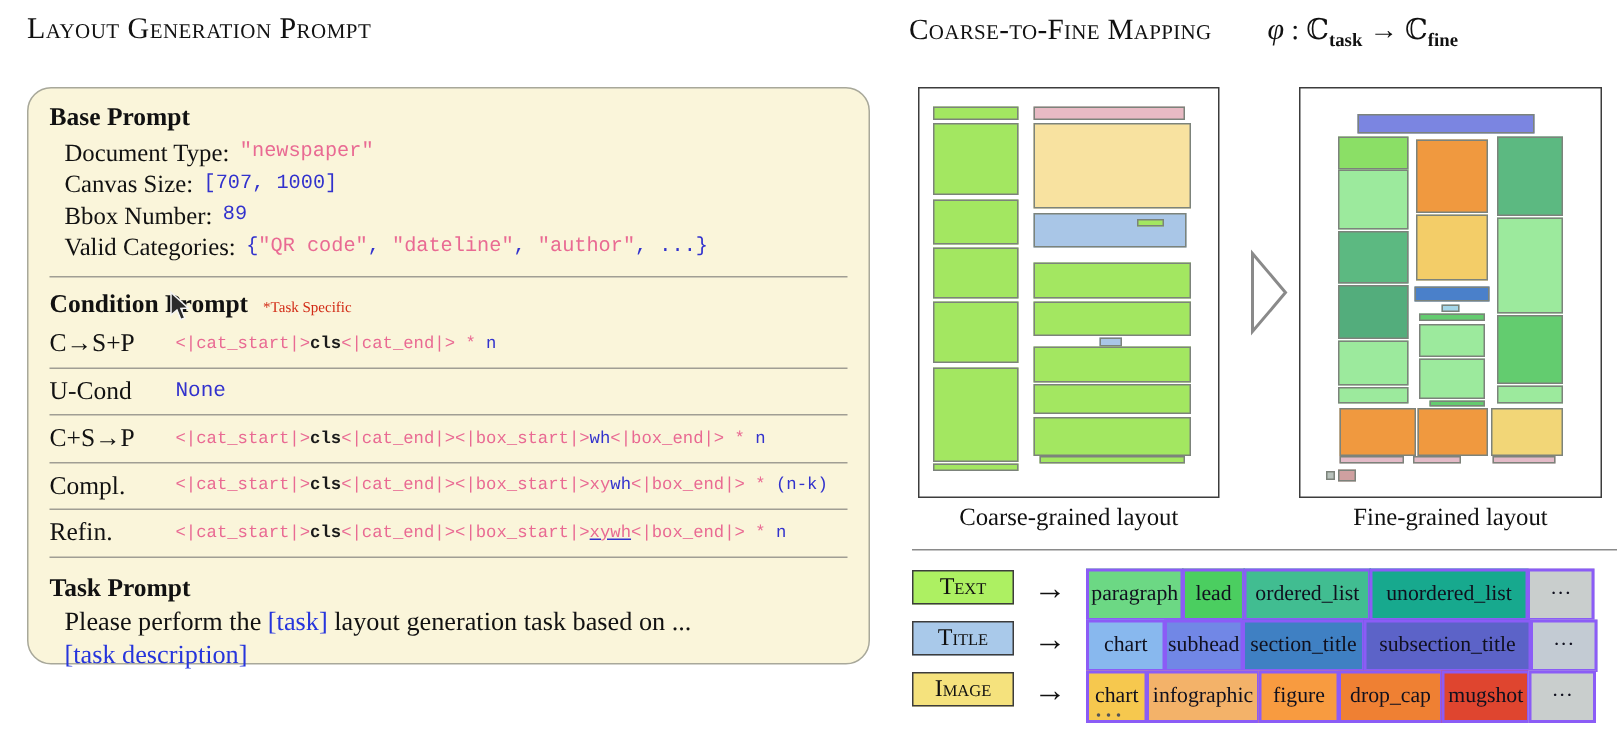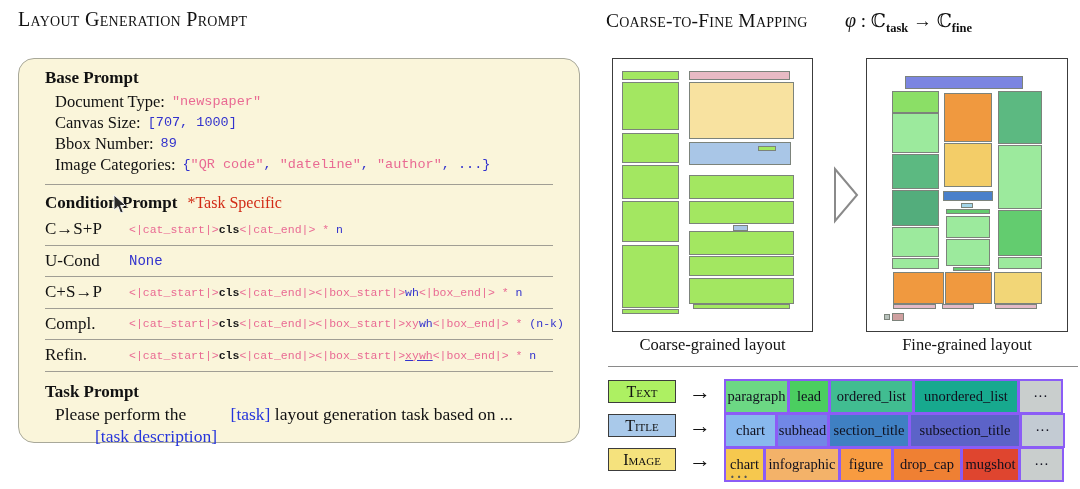--- a/index.html
+++ b/index.html
@@ -1,41 +1,41 @@
 <!DOCTYPE html>
 <html><head>
 <meta charset="utf-8">
 <style>
   html,body{margin:0;padding:0;background:#ffffff;}
   .stage{position:relative;width:1080px;height:489px;background:#fff;overflow:hidden;
          font-family:"Liberation Serif","DejaVu Serif",serif;color:#111;}
   
   .left-title{position:absolute;left:18px;top:8px;font-size:20px;font-variant:small-caps;letter-spacing:.3px;}
   .panel{position:absolute;left:18px;top:58px;width:562px;height:385px;box-sizing:border-box;
-         background:#faf5da;border:1.5px solid #a8a89a;border-radius:16px;padding:8px 26px;}
+         background:#faf5da;border:1.5px solid #a8a89a;border-radius:16px;padding:8px 14px;}
   .sec-h{font-weight:bold;font-size:17px;line-height:22px;}
   .fields{margin:2px 0 0 10px;}
   .field-row{display:flex;align-items:center;line-height:21px;}
   .field-label{font-size:16.5px;}
   .field-value{margin-left:7px;font-family:"Liberation Mono","DejaVu Sans Mono",monospace;font-size:13.5px;white-space:pre;}
   .divider{border-top:1px solid #a09e94;margin-top:9px;}
   .cond-head{display:flex;align-items:baseline;margin-top:7px;gap:10px;}
-  .note{color:#d22b16;font-size:16px;}
+  .note{color:#d22b16;font-size:10px;}
   .cond-row{display:flex;align-items:center;min-height:30.5px;border-bottom:1px solid #a09e94;}
   .cond-label{width:84px;flex:0 0 84px;font-size:17px;}
   .cond-tokens{font-family:"Liberation Mono","DejaVu Sans Mono",monospace;font-size:11.5px;white-space:pre;}
   .tk-pink{color:#e96a93;}
   .tk-blue{color:#3232cd;}
   .tk-bold{color:#1a1a1a;font-weight:bold;}
   .tk-u{text-decoration:underline;text-decoration-color:#3232cd;}
   .tk-md{font-size:14px;}
   .task-h{margin-top:9px;}
   .task-line{margin-left:10px;font-size:17.5px;line-height:22.5px;}
   .pt-dark{color:#111;}
-  .pt-blue{color:#2635dc;margin-left:40px;}
+  .pt-blue{color:#2635dc;}
   .cursor{position:absolute;left:94px;top:135px;}
   
   .right-title{position:absolute;left:606px;top:10px;font-size:19.5px;font-variant:small-caps;letter-spacing:.2px;}
   .math{position:absolute;left:845px;top:9px;font-size:19px;white-space:pre;}
   .math .phi{font-style:italic;font-size:20px;}
   .math .bb{font-size:19px;}
   .math sub{font-size:12.5px;font-weight:bold;}
   .canvas{position:absolute;background:#fff;border:1.5px solid #3c3c3c;box-sizing:border-box;}
   .canvas.coarse{left:612px;top:58px;width:201px;height:274px;}
   .canvas.fine{left:866px;top:58px;width:202px;height:274px;}
@@ -74,21 +74,21 @@
         </div>
         <div class="field-row">
           <span class="field-label">Canvas Size:</span>
           <span class="field-value"><span class="tk-blue">[707, 1000]</span></span>
         </div>
         <div class="field-row">
           <span class="field-label">Bbox Number:</span>
           <span class="field-value"><span class="tk-blue">89</span></span>
         </div>
         <div class="field-row">
-          <span class="field-label">Image Categories:</span>
+          <span class="field-label">Valid Categories:</span>
           <span class="field-value"><span class="tk-blue">{</span><span class="tk-pink">"QR code"</span><span class="tk-blue">, </span><span class="tk-pink">"dateline"</span><span class="tk-blue">, </span><span class="tk-pink">"author"</span><span class="tk-blue">, ...}</span></span>
         </div>
       </div>
 
     <div class="divider"></div>
 
     <div class="cond-head">
       <span class="sec-h">Condition Prompt</span>
       <span class="note">*Task Specific</span>
     </div>

